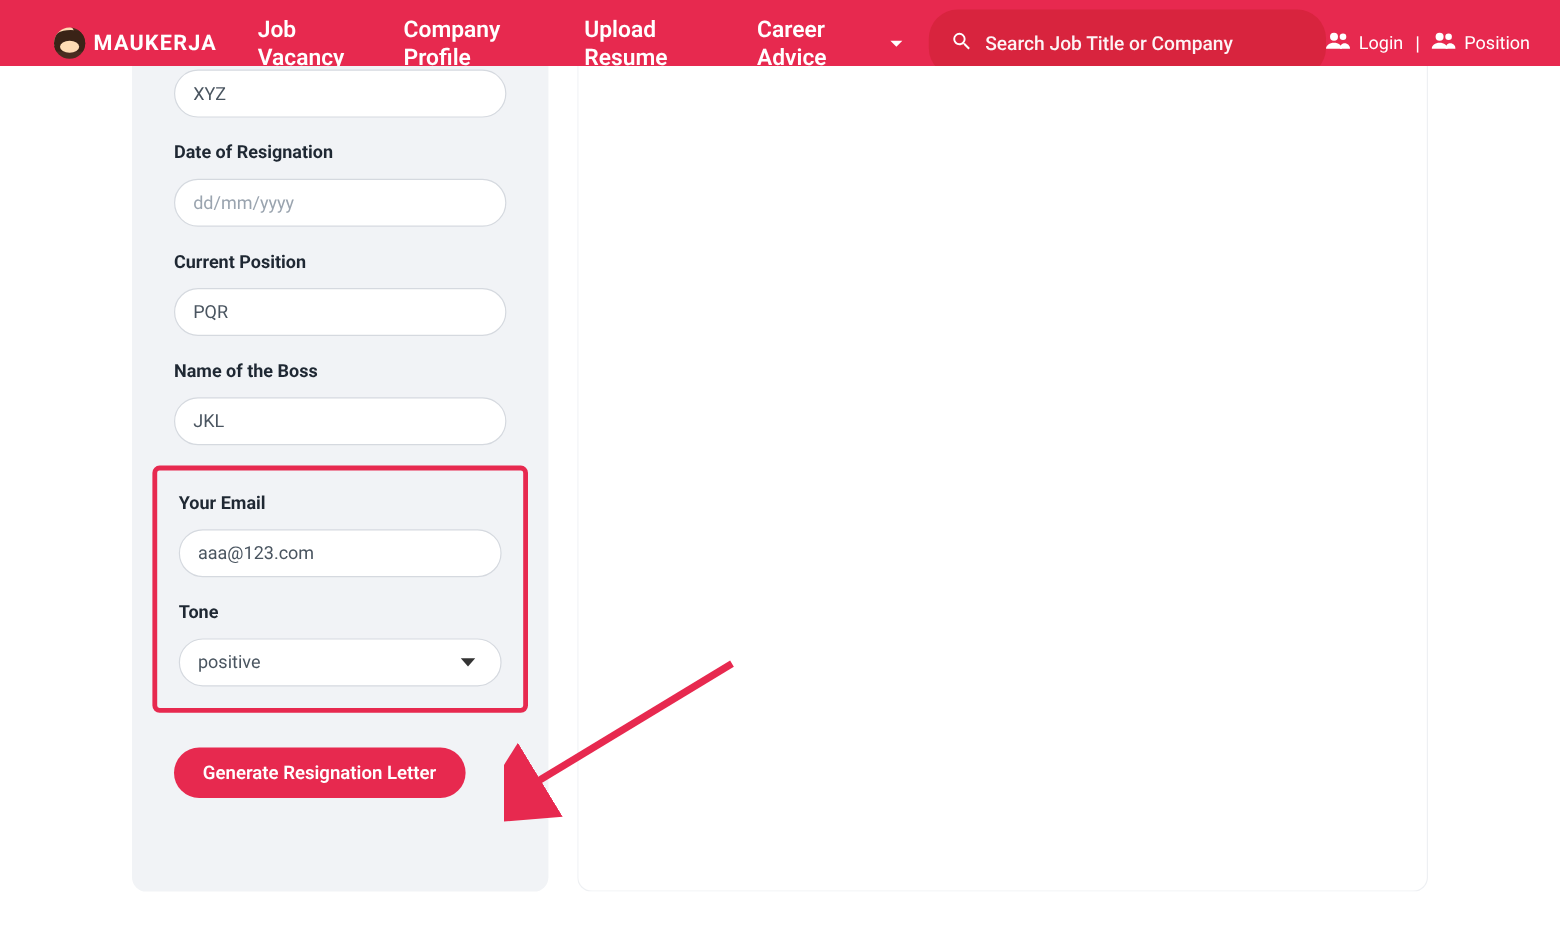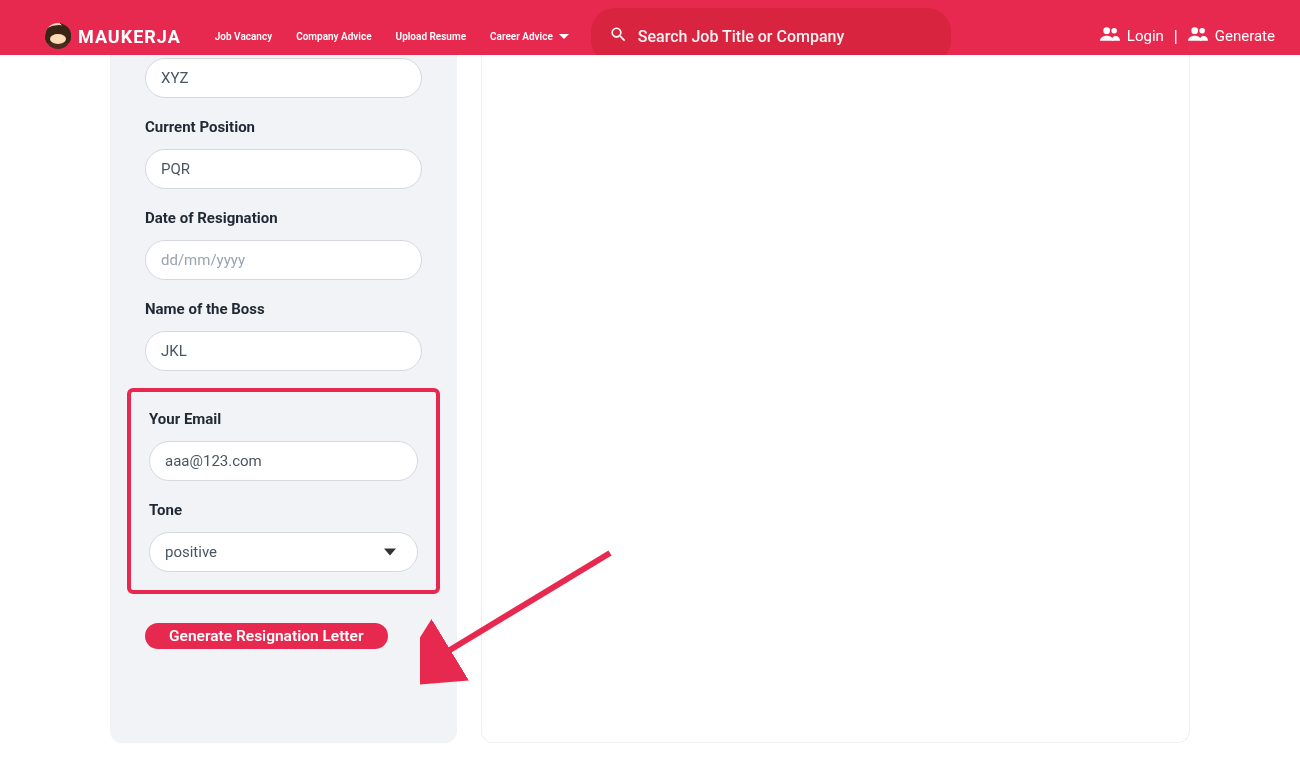--- a/index.html
+++ b/index.html
@@ -4,21 +4,21 @@
 <style>
 *{margin:0;padding:0;box-sizing:border-box;font-family:-apple-system,BlinkMacSystemFont,"Segoe UI",Roboto,Arial,sans-serif}
 body{background:#fff;width:1300px;height:783px;overflow:hidden;position:relative}
 .header{background:#e7294f;height:55px;display:flex;align-items:center;padding:17px 25px 0 45px;color:#fff}
 .logo-wrap{display:flex;align-items:center;gap:7px;margin-right:22px}
 .logo-avatar{width:26px;height:26px;border-radius:50%;background:radial-gradient(circle at 30% 30%,#ffdcb5 0%,#ffdcb5 40%,#4a2c20 41%,#4a2c20 100%);position:relative;overflow:hidden}
 .logo-avatar::before{content:"";position:absolute;top:2px;left:-2px;width:32px;height:18px;background:#3a2317;border-radius:50% 50% 0 0}
 .logo-avatar::after{content:"";position:absolute;top:11px;left:5px;width:16px;height:10px;background:#ffdcb5;border-radius:50%}
 .logo-text{font-size:18px;font-weight:700;letter-spacing:1px}
 .nav{display:flex;align-items:center;gap:0}
-.nav-item{font-size:10px;font-weight:600;padding:0 12px;cursor:pointer;display:flex;align-items:center;gap:6px}
+.nav-item{font-size:19px;font-weight:600;padding:0 12px;cursor:pointer;display:flex;align-items:center;gap:6px}
 .caret-down{width:0;height:0;border-left:5px solid transparent;border-right:5px solid transparent;border-top:5px solid #fff}
 .search-wrap{background:#d8243e;border-radius:24px;height:56px;display:flex;align-items:center;padding:0 18px;margin-left:10px;width:360px}
 .search-icon svg{width:19px;height:19px;fill:#fff}
 .search-input{background:transparent;border:none;outline:none;color:#fff;font-size:16px;font-weight:500;margin-left:10px;width:100%}
 .search-input::placeholder{color:#fff;opacity:.95}
 .header-right{margin-left:auto;display:flex;align-items:center;gap:10px}
 .hr-item{display:flex;align-items:center;gap:7px;font-size:15px;font-weight:400;cursor:pointer}
 .people-icon svg{width:20px;height:18px;fill:#fff}
 .divider{color:#fff;font-weight:400}
 .main{display:flex;gap:24px;padding:0 110px;margin-top:0}
@@ -26,38 +26,38 @@
 .form-group{padding-top:20px;padding-left:18px;padding-right:18px}
 .first-group{padding-top:3px}
 .form-label{font-size:15px;font-weight:700;color:#1f2833;display:block;margin-bottom:13px}
 .form-input{width:100%;height:40px;border:1px solid #d5d9df;border-radius:22px;padding:0 15px;font-size:15px;color:#4a5560;outline:none;background:#fff}
 .form-input::placeholder{color:#9aa4af}
 .select-wrap{position:relative}
 .select-caret{position:absolute;right:22px;top:50%;transform:translateY(-50%);width:0;height:0;border-left:6px solid transparent;border-right:6px solid transparent;border-top:7px solid #333;pointer-events:none}
 .highlight-box{border:4px solid #e7294f;border-radius:6px;margin:17px 0 0 0;padding:6px 0 18px 0}
 .highlight-box .form-group{padding-top:12px}
 .highlight-box .form-group+.form-group{padding-top:20px}
-.generate-btn{margin:29px 0 0 18px;background:#e7294f;color:#fff;border:none;border-radius:22px;height:26px;padding:0 24px;font-size:15.5px;font-weight:600;cursor:pointer}
+.generate-btn{margin:29px 0 0 18px;background:#e7294f;color:#fff;border:none;border-radius:22px;height:42px;padding:0 24px;font-size:15.5px;font-weight:600;cursor:pointer}
 .output-panel{flex:1;background:#fff;border:1px solid #eef0f3;border-top:none;border-radius:0 0 12px 12px;height:688px}
 .arrow{position:absolute;left:420px;top:548px;width:220px;height:140px;pointer-events:none}
 </style>
 </head>
 <body>
 
 <div class="header">
   <div class="logo-wrap">
     <div class="logo-avatar"></div>
     <span class="logo-text">MAUKERJA</span>
   </div>
   <div class="nav">
     <div class="nav-item">
         <span>Job Vacancy</span>
       </div>
     <div class="nav-item">
-        <span>Company Advice</span>
+        <span>Company Profile</span>
       </div>
     <div class="nav-item">
         <span>Upload Resume</span>
       </div>
     <div class="nav-item">
       <span>Career Advice</span>
       <span class="caret-down"></span>
     </div>
   </div>
   <div class="search-wrap">
@@ -83,40 +83,40 @@
     <span class="divider">|</span>
     <div class="hr-item">
       <span class="people-icon">
         <svg viewBox="0 0 24 16">
             <circle cx="8" cy="4" r="4"></circle>
             <circle cx="17" cy="4" r="3.3"></circle>
             <path d="M0 16c0-3.3 3.6-6 8-6s8 2.7 8 6H0z"></path>
             <path d="M14 16c0-2 1-4.5 3-5.2 3.5-1.2 7 1.5 7 5.2h-10z"></path>
           </svg>
       </span>
-      <span>Generate</span>
+      <span>Position</span>
     </div>
   </div>
 </div>
 
 <div class="main">
   <div class="form-panel">
 
     <div class="form-group first-group">
       <input class="form-input" value="XYZ" style="">
     </div>
 
     <div class="form-group">
-      <label class="form-label">Current Position</label>
-      <input class="form-input" value="PQR" style="">
+      <label class="form-label">Date of Resignation</label>
+      <input class="form-input" placeholder="dd/mm/yyyy" style="">
     </div>
 
     <div class="form-group">
-      <label class="form-label">Date of Resignation</label>
-      <input class="form-input" placeholder="dd/mm/yyyy" style="">
+      <label class="form-label">Current Position</label>
+      <input class="form-input" value="PQR" style="">
     </div>
 
     <div class="form-group">
       <label class="form-label">Name of the Boss</label>
       <input class="form-input" value="JKL" style="">
     </div>
 
     <div class="highlight-box">
       <div class="form-group">
         <label class="form-label">Your Email</label>

